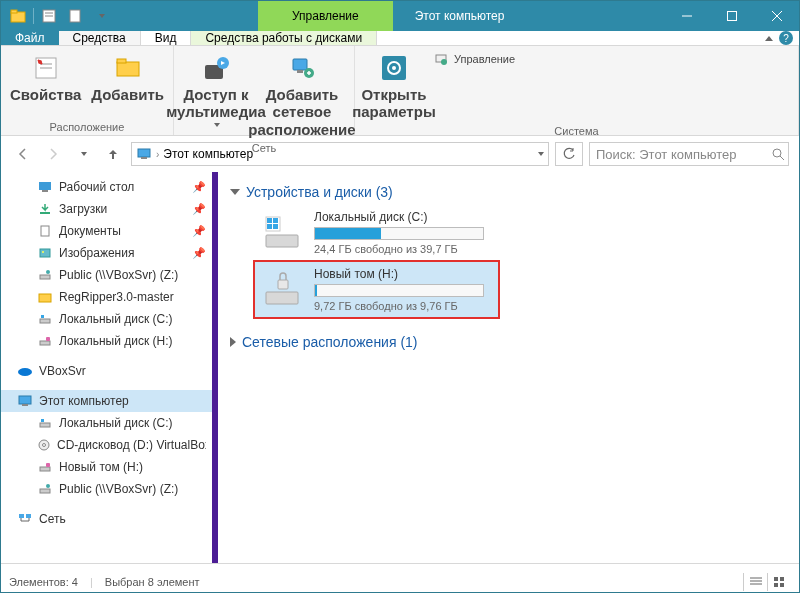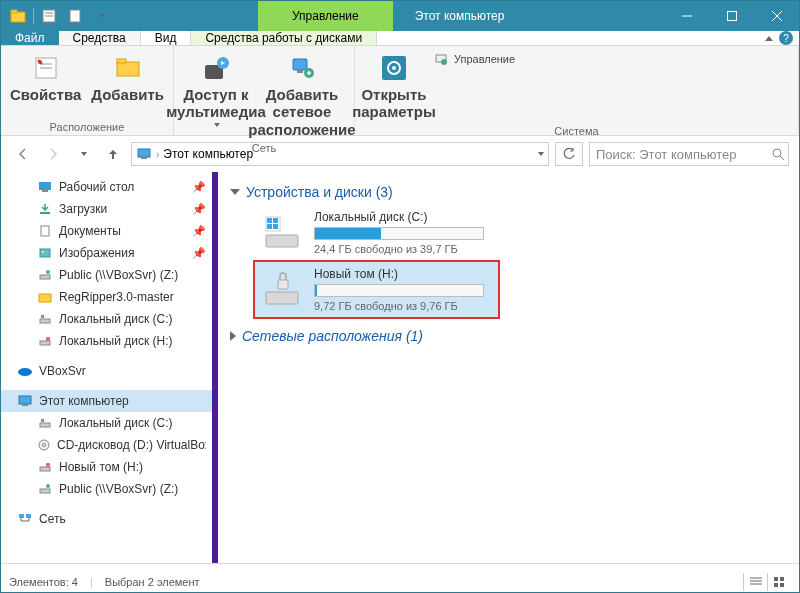--- a/index.html
+++ b/index.html
@@ -463,31 +463,31 @@
         </div>
         <div class="drive-info">
           <div class="drive-name">Новый том (H:)</div>
           <div class="drive-bar">
               <div class="fill" style="width:1%"></div>
             </div>
           <div class="drive-free">9,72 ГБ свободно из 9,76 ГБ</div>
         </div>
       </div>
     </div>
-    <div class="section-header" style="margin-top:6px;font-style:italic;">
+    <div class="section-header" style="margin-top:12px;">
       <span class="sec-arrow right"></span>
       <span>Сетевые расположения (1)</span>
     </div>
   </div>
 </div>
 
 <div class="statusbar">
   <span>Элементов: 4</span>
   <span style="color:#ccc">|</span>
-  <span>Выбран 2 элемент</span>
+  <span>Выбран 8 элемент</span>
   <div class="spacer"></div>
   <div class="viewbtns">
     <div class="viewbtn">
         <svg width="12" height="10">
           <line x1="0" y1="1" x2="12" y2="1" stroke="#666"></line>
           <line x1="0" y1="4" x2="12" y2="4" stroke="#666"></line>
           <line x1="0" y1="7" x2="12" y2="7" stroke="#666"></line>
         </svg>
       </div>
     <div class="viewbtn">

